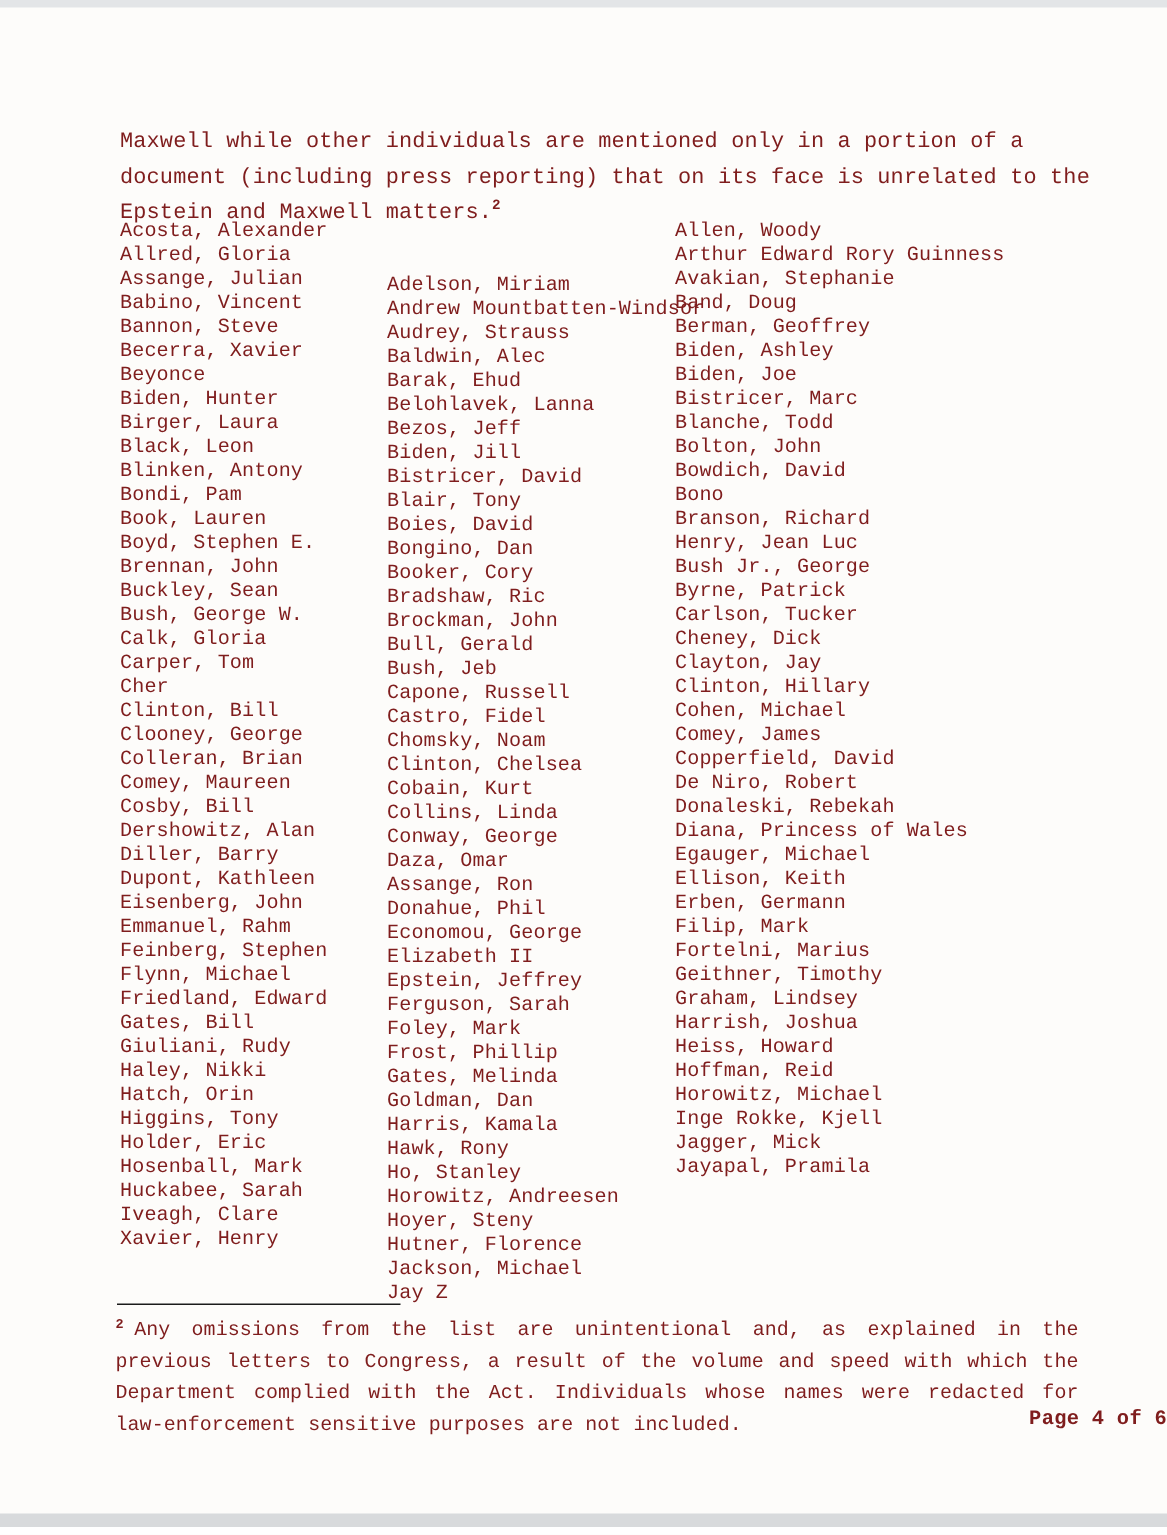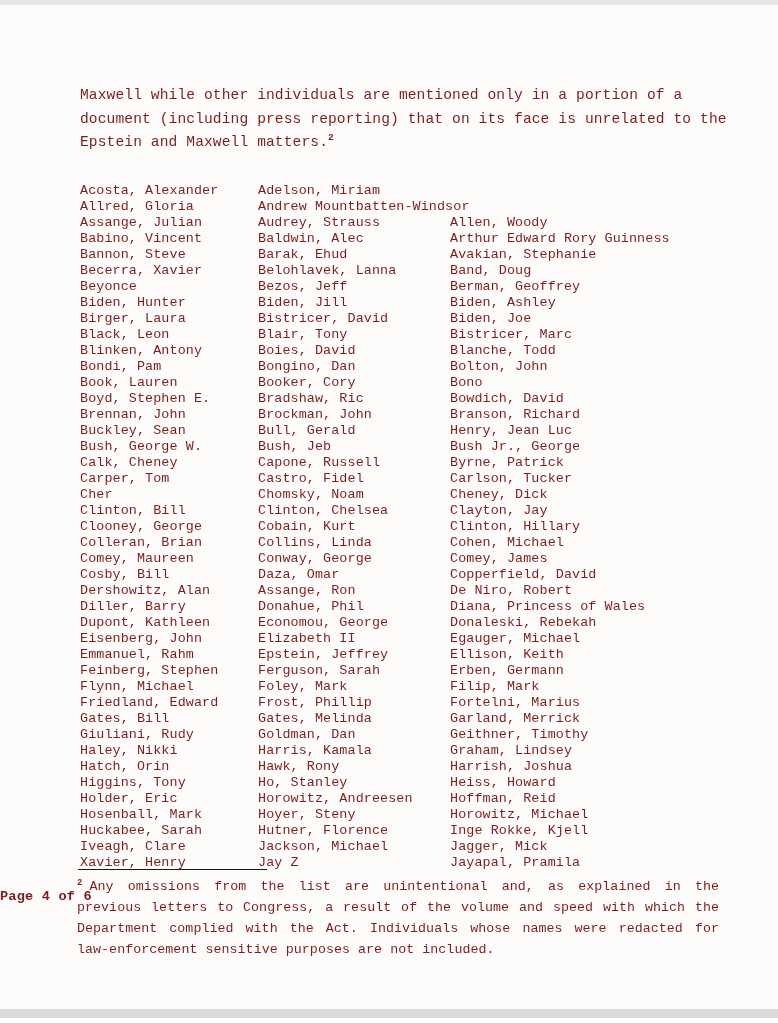--- a/index.html
+++ b/index.html
@@ -42,21 +42,21 @@
     font-size: 9.5px;
     font-weight: bold;
     vertical-align: super;
     line-height: 0;
   }
   .columns {
     position: absolute;
     left: 80px;
     top: 147px;
     display: flex;
-    align-items: flex-end;
+    align-items: flex-start;
   }
   .col { margin: 0; }
   .col-1 { width: 178px; }
   .col-2 { width: 192px; margin-top: 36px; }
   .col-3 { width: 240px; }
   .name-row {
     font-size: 13.4px;
     line-height: 16px;
     white-space: nowrap;
     letter-spacing: 0.1px;
@@ -84,22 +84,22 @@
     font-size: 9px;
     font-weight: bold;
     vertical-align: super;
     line-height: 0;
     margin-right: 7px;
   }
   .page-footer {
     position: absolute;
     left: 0;
     right: 0;
-    top: 889px;
-    text-align: left;
+    top: 939px;
+    text-align: right;
     font-size: 13.6px;
     font-weight: 600;
     letter-spacing: 0.2px;
   }
 </style>
 </head>
 <body>
 
 <div class="screen">
 
@@ -119,21 +119,21 @@
         <div class="name-row">Biden, Hunter</div>
         <div class="name-row">Birger, Laura</div>
         <div class="name-row">Black, Leon</div>
         <div class="name-row">Blinken, Antony</div>
         <div class="name-row">Bondi, Pam</div>
         <div class="name-row">Book, Lauren</div>
         <div class="name-row">Boyd, Stephen E.</div>
         <div class="name-row">Brennan, John</div>
         <div class="name-row">Buckley, Sean</div>
         <div class="name-row">Bush, George W.</div>
-        <div class="name-row">Calk, Cheney</div>
+        <div class="name-row">Calk, Gloria</div>
         <div class="name-row">Carper, Tom</div>
         <div class="name-row">Cher</div>
         <div class="name-row">Clinton, Bill</div>
         <div class="name-row">Clooney, George</div>
         <div class="name-row">Colleran, Brian</div>
         <div class="name-row">Comey, Maureen</div>
         <div class="name-row">Cosby, Bill</div>
         <div class="name-row">Dershowitz, Alan</div>
         <div class="name-row">Diller, Barry</div>
         <div class="name-row">Dupont, Kathleen</div>
@@ -202,42 +202,41 @@
         <div class="name-row">Allen, Woody</div>
         <div class="name-row">Arthur Edward Rory Guinness</div>
         <div class="name-row">Avakian, Stephanie</div>
         <div class="name-row">Band, Doug</div>
         <div class="name-row">Berman, Geoffrey</div>
         <div class="name-row">Biden, Ashley</div>
         <div class="name-row">Biden, Joe</div>
         <div class="name-row">Bistricer, Marc</div>
         <div class="name-row">Blanche, Todd</div>
         <div class="name-row">Bolton, John</div>
+        <div class="name-row">Bowdich, David</div>
         <div class="name-row">Bono</div>
-        <div class="name-row">Bowdich, David</div>
         <div class="name-row">Branson, Richard</div>
         <div class="name-row">Henry, Jean Luc</div>
         <div class="name-row">Bush Jr., George</div>
         <div class="name-row">Byrne, Patrick</div>
         <div class="name-row">Carlson, Tucker</div>
         <div class="name-row">Cheney, Dick</div>
         <div class="name-row">Clayton, Jay</div>
         <div class="name-row">Clinton, Hillary</div>
         <div class="name-row">Cohen, Michael</div>
         <div class="name-row">Comey, James</div>
         <div class="name-row">Copperfield, David</div>
         <div class="name-row">De Niro, Robert</div>
+        <div class="name-row">Donaleski, Rebekah</div>
         <div class="name-row">Diana, Princess of Wales</div>
-        <div class="name-row">Donaleski, Rebekah</div>
         <div class="name-row">Egauger, Michael</div>
         <div class="name-row">Ellison, Keith</div>
         <div class="name-row">Erben, Germann</div>
         <div class="name-row">Filip, Mark</div>
         <div class="name-row">Fortelni, Marius</div>
-        <div class="name-row">Garland, Merrick</div>
         <div class="name-row">Geithner, Timothy</div>
         <div class="name-row">Graham, Lindsey</div>
         <div class="name-row">Harrish, Joshua</div>
         <div class="name-row">Heiss, Howard</div>
         <div class="name-row">Hoffman, Reid</div>
         <div class="name-row">Horowitz, Michael</div>
         <div class="name-row">Inge Rokke, Kjell</div>
         <div class="name-row">Jagger, Mick</div>
         <div class="name-row">Jayapal, Pramila</div>
       </div>

